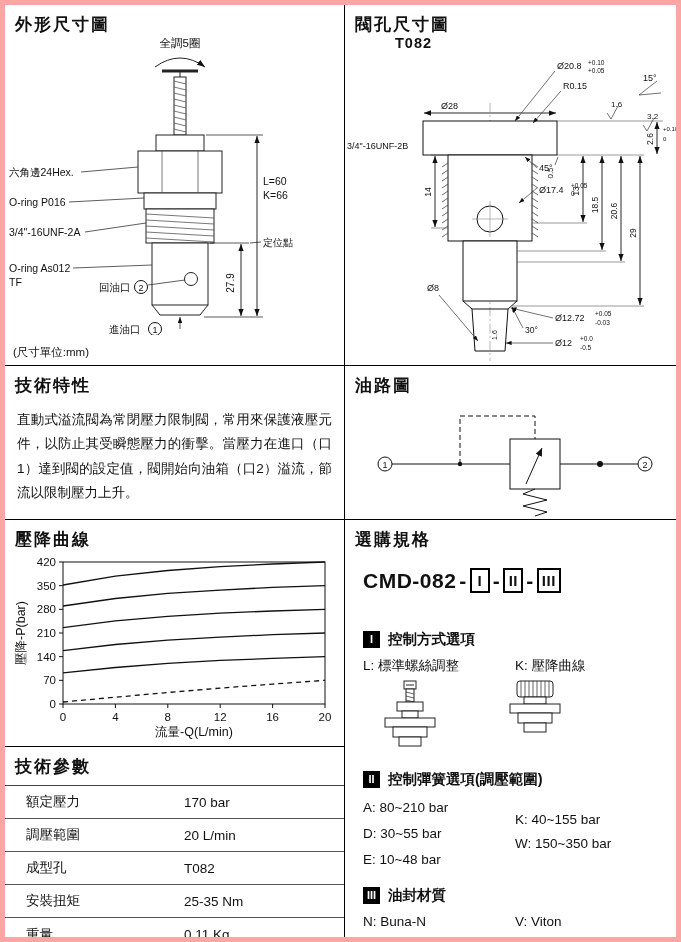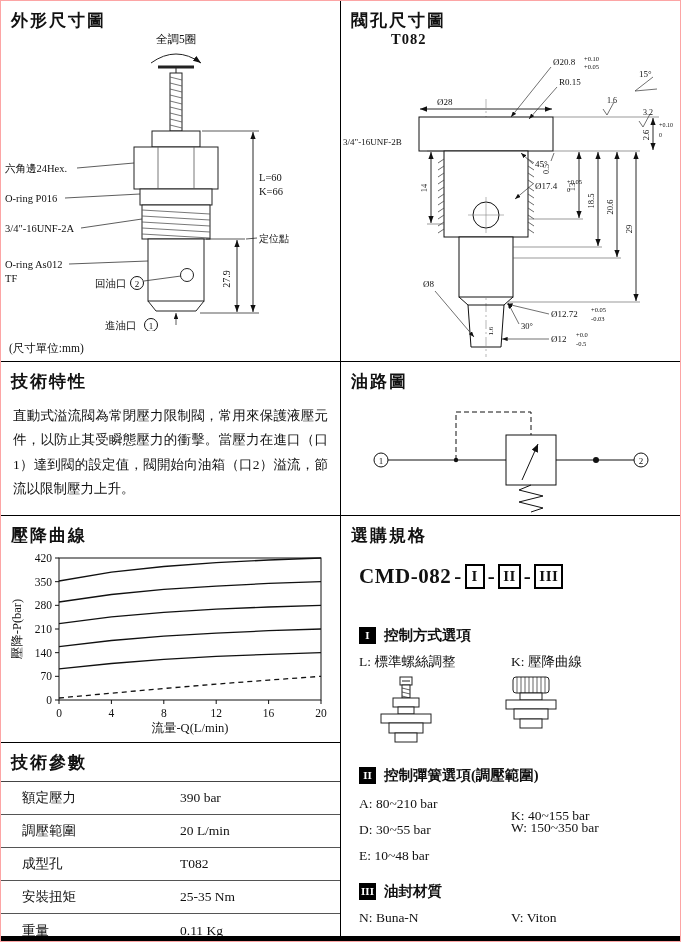--- a/index.html
+++ b/index.html
@@ -1,18 +1,18 @@
 <!DOCTYPE html>
 <html><head>
 <meta charset="utf-8">
 <style>
   *{margin:0;padding:0;box-sizing:border-box;}
   body{background:#fff;}
-  .page{position:relative;width:681px;height:942px;background:#3b82f6;border:1px solid #fca5a5;
-        font-family:Liberation Serif, serif;color:#111;overflow:hidden;}
+  .page{position:relative;width:681px;height:942px;background:#3b82f6;border:5px solid #fca5a5;
+        font-family:Liberation Sans, sans-serif;color:#111;overflow:hidden;}
   .cell{position:absolute;overflow:hidden;background:#fff;}
   .cellA{left:0;top:0;width:340px;height:361px;border-right:1px solid #000;border-bottom:1px solid #000;}
   .cellB{left:340px;top:0;width:341px;height:361px;border-bottom:1px solid #000;}
   .cellC{left:0;top:361px;width:340px;height:154px;border-right:1px solid #000;border-bottom:1px solid #000;}
   .cellD{left:340px;top:361px;width:341px;height:154px;border-bottom:1px solid #000;}
   .cellE{left:0;top:515px;width:340px;height:227px;border-right:1px solid #000;border-bottom:1px solid #000;}
   .cellF{left:0;top:742px;width:340px;height:193px;border-right:1px solid #000;}
   .cellG{left:340px;top:515px;width:341px;height:420px;}
   .sec-title{font-size:17px;font-weight:bold;letter-spacing:2px;padding:8px 10px 2px;}
   .bottom-bar{position:absolute;left:0;top:935px;width:681px;height:7px;background:#000;}
@@ -291,21 +291,21 @@
           <text x="14" y="81" text-anchor="middle" font-size="12.5" fill="#111" transform="rotate(-90 14 81)">壓降-P(bar)</text>
         </svg>
     </div>
   </section>
 
   <section class="cell cellF">
     <h2 class="sec-title params-title">技術參數</h2>
     <div>
       <div class="p-row">
         <span class="p-label">額定壓力</span>
-        <span class="p-value">390 bar</span>
+        <span class="p-value">170 bar</span>
       </div>
       <div class="p-row">
         <span class="p-label">調壓範圍</span>
         <span class="p-value">20 L/min</span>
       </div>
       <div class="p-row">
         <span class="p-label">成型孔</span>
         <span class="p-value">T082</span>
       </div>
       <div class="p-row">
@@ -382,21 +382,21 @@
       <span>80~210 bar</span>
     </div>
     <div class="opt" style="left:170px;top:280px;margin-top:12px;">
       <span>K:</span>
       <span>40~155 bar</span>
     </div>
     <div class="opt" style="left:18px;top:306px;">
       <span>D:</span>
       <span>30~55 bar</span>
     </div>
-    <div class="opt" style="left:170px;top:304px;">
+    <div class="opt" style="left:170px;top:316px;">
       <span>W:</span>
       <span>150~350 bar</span>
     </div>
     <div class="opt" style="left:18px;top:332px;">
       <span>E:</span>
       <span>10~48 bar</span>
     </div>
 
     <div class="og-head" style="top:366px;">
       <span class="badge">III</span>

